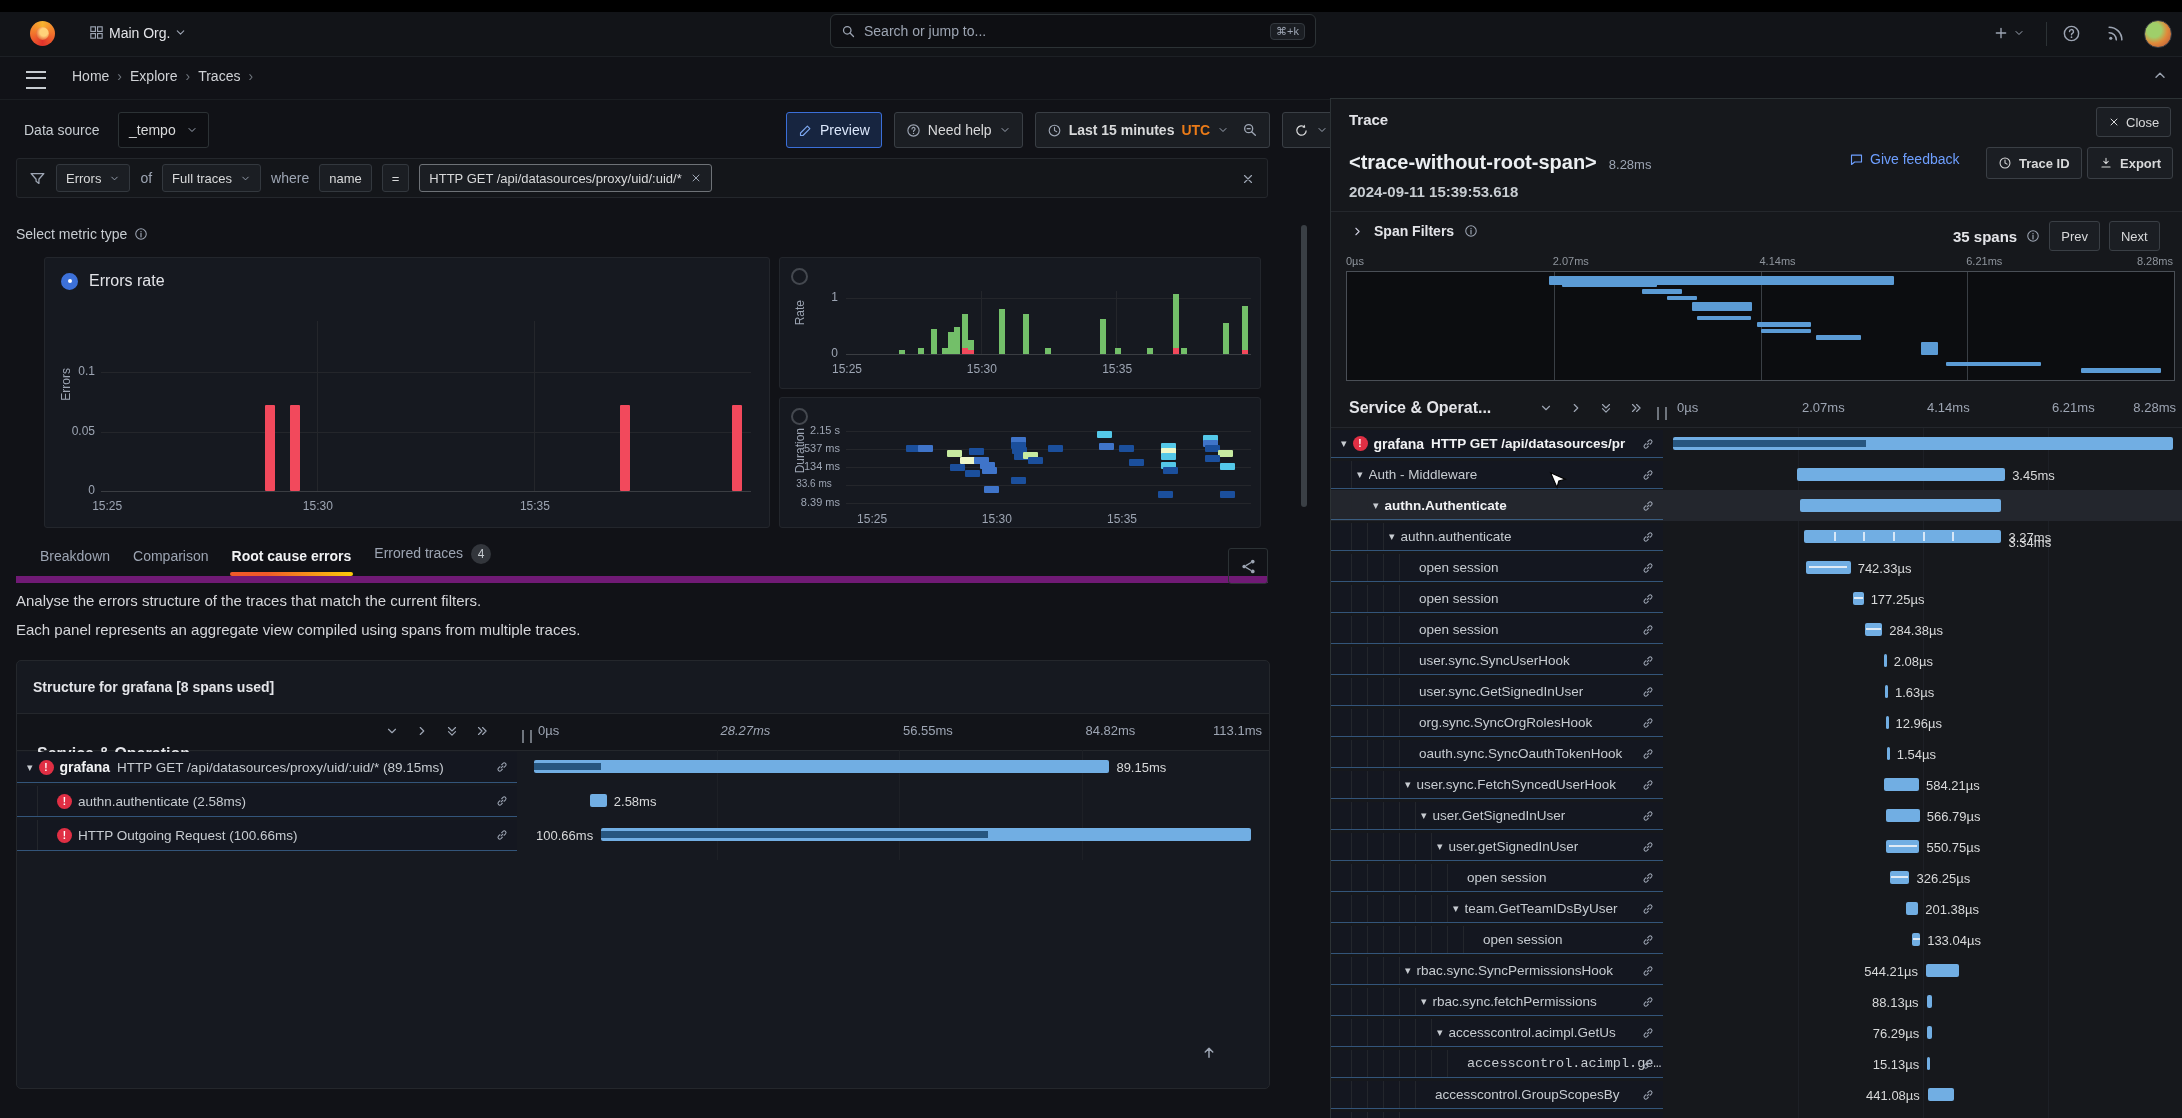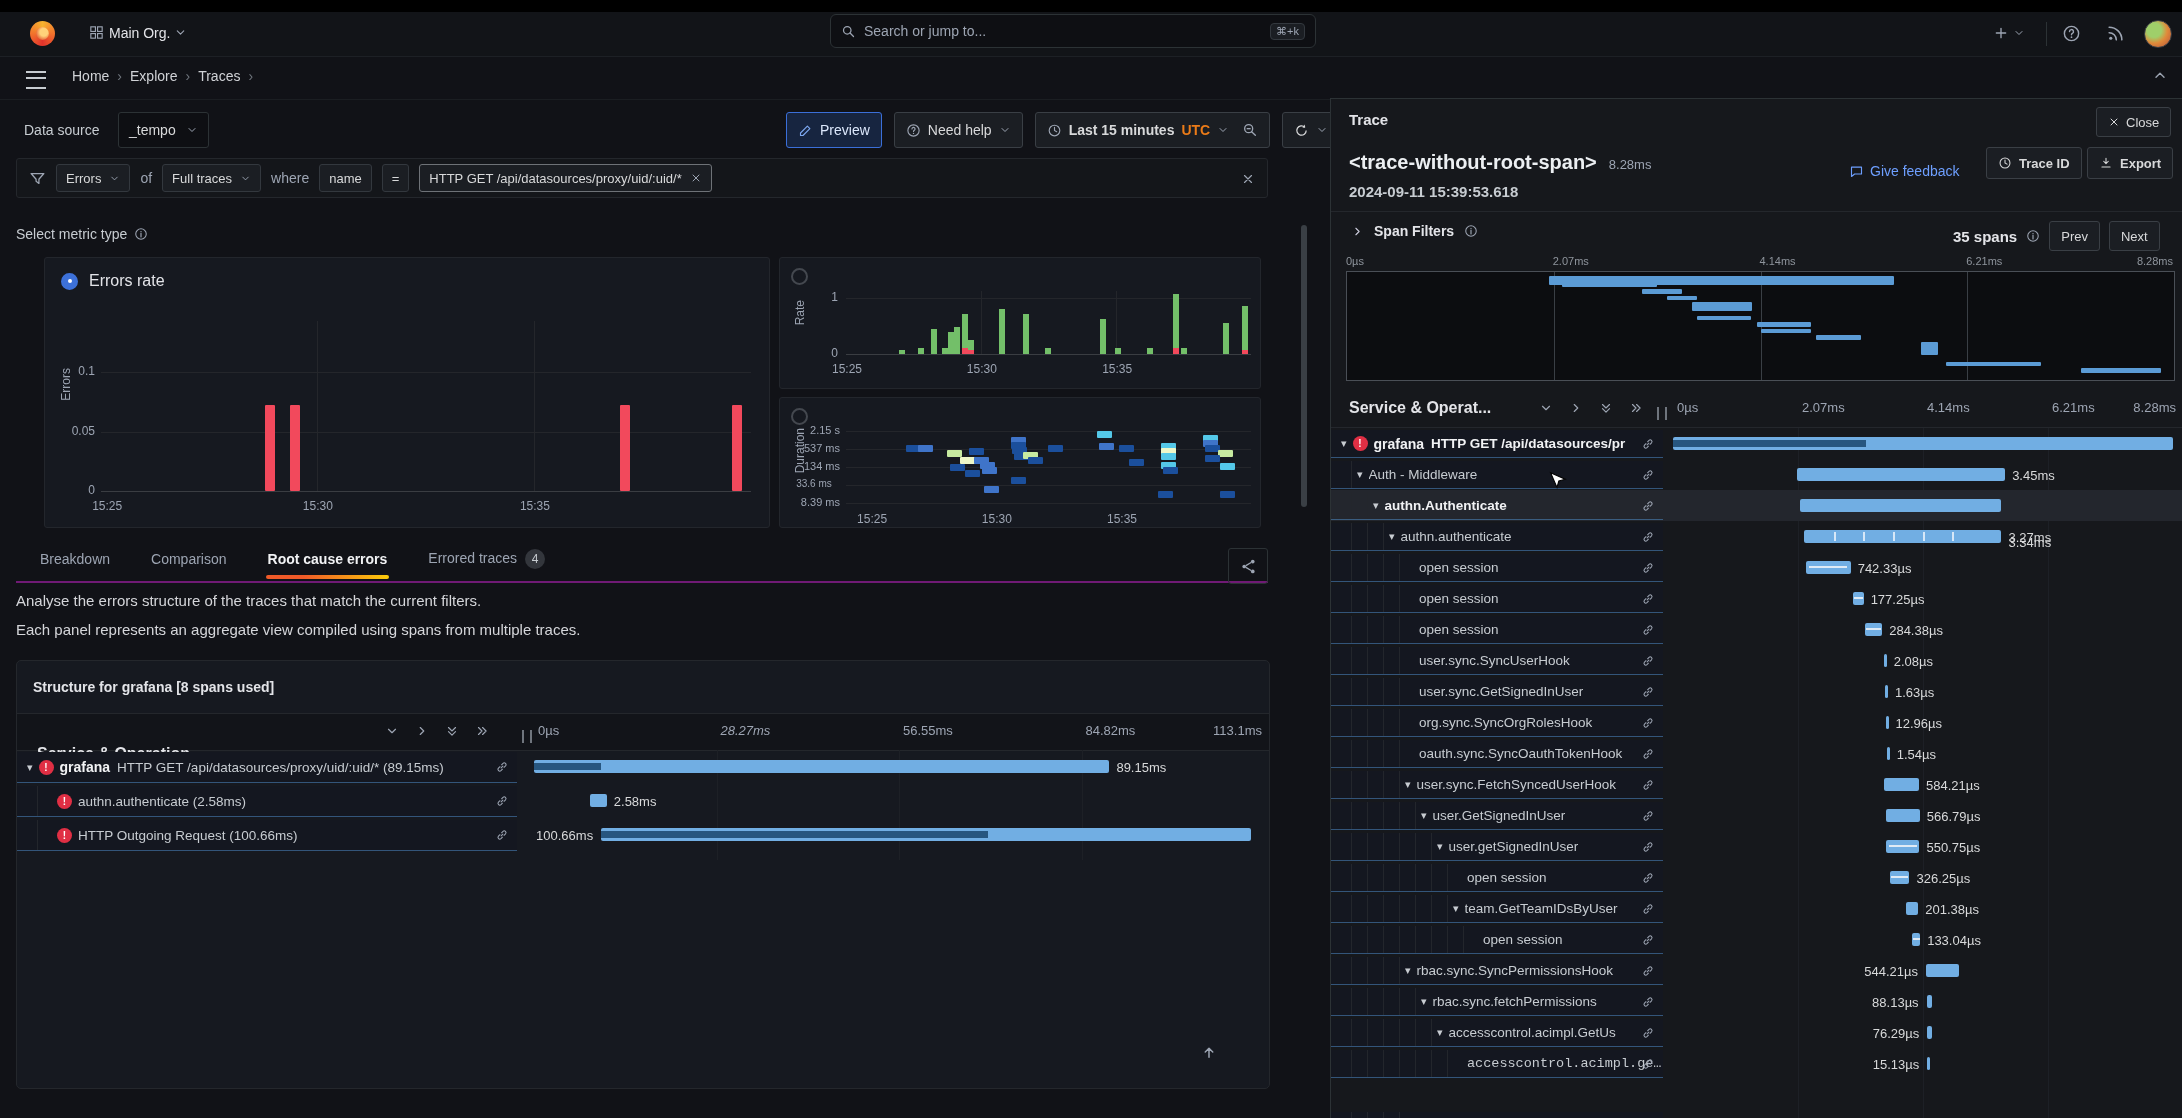--- a/index.html
+++ b/index.html
@@ -37,21 +37,21 @@
   .radio.off{border:2px solid #44484f;background:transparent;}
   .ylab{position:absolute;writing-mode:vertical-rl;transform:rotate(180deg);color:#9da5b3;font-size:12px;}
   .tick{position:absolute;color:#9da5b3;font-size:12px;}
   .gridh{position:absolute;height:1px;background:#24262b;}
   .gridv{position:absolute;width:1px;background:#24262b;}
   .errbar{position:absolute;background:#f2495c;border-radius:1px;}
   .ratebar{position:absolute;background:#73bf69;}
   .ratered{position:absolute;background:#f2495c;}
   .cell{position:absolute;width:15px;height:7px;border-radius:1px;}
   
-  .tabs{position:absolute;left:16px;top:545px;width:1252px;height:38px;border-bottom:2px solid #701a75;display:flex;gap:37px;align-items:center;padding-left:22px;box-sizing:border-box;}
+  .tabs{position:absolute;left:16px;top:545px;width:1252px;height:38px;border-bottom:7px solid #701a75;display:flex;gap:19px;align-items:flex-end;padding-left:22px;box-sizing:border-box;}
   .tab{color:#9da5b3;padding:4px 2px 12px;position:relative;}
   .tab.active{color:#f1f2f4;font-weight:bold;}
   .tab.active:after{content:"";position:absolute;left:0;right:0;bottom:0;height:4px;border-radius:2px;background:linear-gradient(90deg,#f05a28 30%,#fbca0a 99%);}
   .badge{display:inline-block;min-width:20px;height:20px;line-height:20px;text-align:center;border-radius:10px;background:#33363c;color:#c7ccd1;font-size:12px;margin-left:8px;}
   .desc{color:#d5d6da;font-size:15px;}
   
   .structpanel{position:absolute;left:16px;top:660px;width:1252px;height:427px;background:#161920;border:1px solid #24272c;border-radius:5px;}
   .tblhead{font-weight:bold;color:#e3e4e8;font-size:16px;}
   .hicons{color:#9da5b3;display:inline-flex;gap:16px;align-items:center;}
   .hndl{width:6px;height:13px;border-left:2px solid #6f757d;border-right:2px solid #6f757d;}
@@ -549,21 +549,21 @@
         </svg>
       <span>Close</span>
     </div>
 
     <div class="abs" style="left:18px;top:52px;display:flex;align-items:baseline;gap:12px;">
       <span class="bigtitle">&lt;trace-without-root-span&gt;</span>
       <span class="dim" style="font-size:13px;">8.28ms</span>
     </div>
     <div class="abs" style="left:18px;top:84px;color:#c7ccd1;font-size:15px;font-weight:bold;">2024-09-11 15:39:53.618</div>
 
-    <div class="abs bluelink" style="left:518px;top:64px;text-align:center;">
+    <div class="abs bluelink" style="left:518px;top:52px;text-align:center;">
       <svg class="ic" width="15" height="15">
           <use href="#i-comment"></use>
         </svg>
       <span>Give feedback</span>
     </div>
     <div class="abs btn" style="left:655px;top:48px;height:30px;font-size:13px;">
       <svg class="ic" width="14" height="14">
           <use href="#i-clock"></use>
         </svg>
       <span style="font-weight:bold">Trace ID</span>
@@ -991,20 +991,36 @@
             <div class="guide" style="left: 116px;"></div>
             <div style="width: 14px; flex: 0 0 auto;"></div>
             <div style="color: rgb(199, 204, 209); font-weight: normal; font-size: 13.5px; white-space: nowrap; overflow: hidden; text-overflow: ellipsis; flex: 1 1 0%;">accesscontrol.acimpl.getC</div>
             <svg width="14" height="14" class="ic" style="position: absolute; right: 8px; top: 50%; transform: translateY(-50%); color: rgb(157, 165, 179); flex: 0 0 auto;">
               <use href="#i-link"></use>
             </svg>
           </div>
           <div class="spanbar" style="left: 596.227px; width: 3px;"></div>
           <div class="dlabel" style="right: 263.773px;">15.13µs</div>
         </div>
+        <div class="rowline" style="top: 651px; height: 31px; background: transparent;">
+          <div class="namecell" style="width: 332px; padding-left: 90px;">
+            <div class="guide" style="left: 20px;"></div>
+            <div class="guide" style="left: 36px;"></div>
+            <div class="guide" style="left: 52px;"></div>
+            <div class="guide" style="left: 68px;"></div>
+            <div class="guide" style="left: 84px;"></div>
+            <div style="width: 14px; flex: 0 0 auto;"></div>
+            <div style="color: rgb(199, 204, 209); font-weight: normal; font-size: 13.5px; white-space: nowrap; overflow: hidden; text-overflow: ellipsis; flex: 1 1 0%;">accesscontrol.GroupScopesBy</div>
+            <svg width="14" height="14" class="ic" style="position: absolute; right: 8px; top: 50%; transform: translateY(-50%); color: rgb(157, 165, 179); flex: 0 0 auto;">
+              <use href="#i-link"></use>
+            </svg>
+          </div>
+          <div class="spanbar" style="left: 596.831px; width: 26.6304px;"></div>
+          <div class="dlabel" style="right: 263.169px;">441.08µs</div>
+        </div>
         <div class="rowline" style="top: 682px; height: 31px; background: transparent;">
           <div class="namecell" style="width: 332px; padding-left: 74px;">
             <div class="guide" style="left: 20px;"></div>
             <div class="guide" style="left: 36px;"></div>
             <div class="guide" style="left: 52px;"></div>
             <div class="guide" style="left: 68px;"></div>
           </div>
         </div>
       </div>
   </aside>

